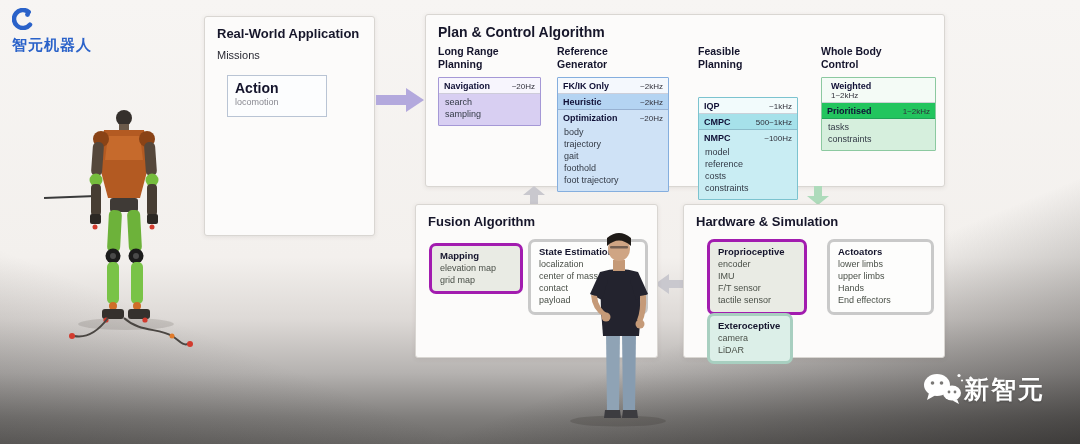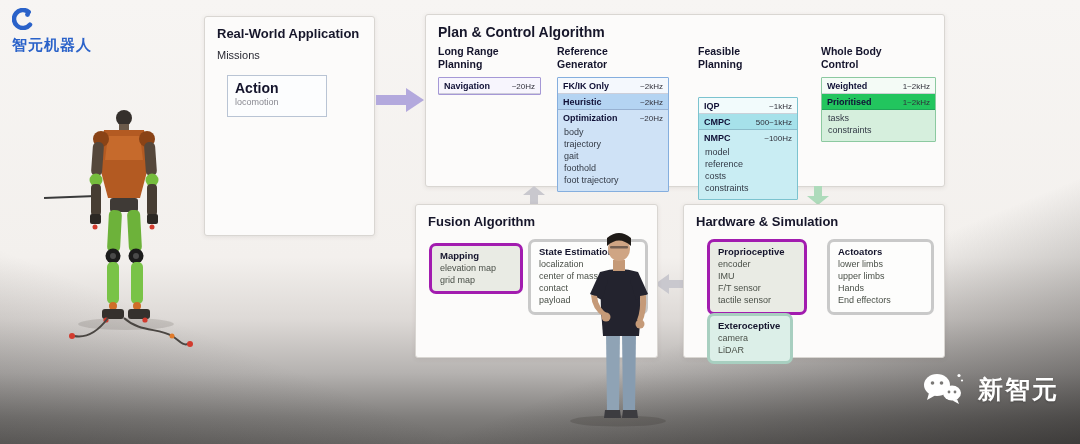--- a/index.html
+++ b/index.html
@@ -43,36 +43,36 @@
 
   .block.purple { border-color:#a598d6; background:#d8cff2; }
   .block.purple .bg-white { background:#f7f5fd; }
   .block.blue   { border-color:#85aede; background:#cfe2f6; }
   .block.blue .bg-white { background:#f4f8fd; }
   .block.blue .bg-mid   { background:#b4d4f2; }
   .block.cyan   { border-color:#7cc3cf; background:#c9edf3;margin-top:20px; }
   .block.cyan .bg-white { background:#f2fbfc; }
   .block.cyan .bg-mid   { background:#a6e1ea; }
   .block.green  { border-color:#8cc9a0; background:#d6efdd; }
-  .block.green .bg-white { background:#f4fbf6; }
+  .block.green .bg-white { background:#f4fbf6;flex-direction:column; }
   .block.green .bg-mid   { background:#22c55e; }
 
   .ibox { position:absolute; border:3px solid #a21caf; padding:4px 8px 5px; border-radius:7px; }
   .ibox-title { font-weight:bold; font-size:9.5px; color:#14142c; margin-bottom:1px; white-space:nowrap; }
   .ibox-items { font-size:9px; line-height:1.35; color:#4a5048; }
   .ibox.gray  { background:#e9ebe4; }
   .ibox.white { background:#fdfdfc; border-color:#c9c9c9; }
   .ibox.teal  { background:#dcefe8; border-color:#a8cfc0; }
 
   .arrow { position:absolute; z-index:2; }
 
   
   .logo { position:absolute; left:12px; top:8px; display:flex; align-items:flex-start; gap:6px; z-index:6;flex-direction:column; }
   .logo-text { font-size:15px; font-weight:bold; color:#2a62c9; letter-spacing:1px; }
-  .watermark { position:absolute; left:922px; top:372px; display:flex; align-items:center; gap:14px; z-index:6; }
+  .watermark { position:absolute; left:922px; top:372px; display:flex; align-items:center; gap:0; z-index:6; }
   .wm-text { font-size:25px; color:#ffffff; font-weight:bold; letter-spacing:2px;
              text-shadow:0 1px 2px rgba(0,0,0,0.25); }
 
   .robot   { position:absolute; left:44px; top:106px; z-index:3; }
   .speaker { position:absolute; left:560px; top:222px; z-index:5; }
 </style>
 </head>
 <body>
 
 <div class="stage">
@@ -149,20 +149,22 @@
     <div class="col-header" style="left:272px">Feasible
 Planning</div>
     <div class="col-header" style="left:395px">Whole Body
 Control</div>
 
     <div class="block purple" style="left:12px;width:103px">
       <div class="strip bg-white">
         <span class="s-label">Navigation</span>
         <span class="s-rate">~20Hz</span>
       </div>
+      <div class="block-body lines">search
+sampling</div>
     </div>
 
     <div class="block blue" style="left:131px;width:112px">
       <div class="strip bg-white">
         <span class="s-label">FK/IK Only</span>
         <span class="s-rate">~2kHz</span>
       </div>
       <div class="strip bg-mid">
         <span class="s-label">Heuristic</span>
         <span class="s-rate">~2kHz</span>

